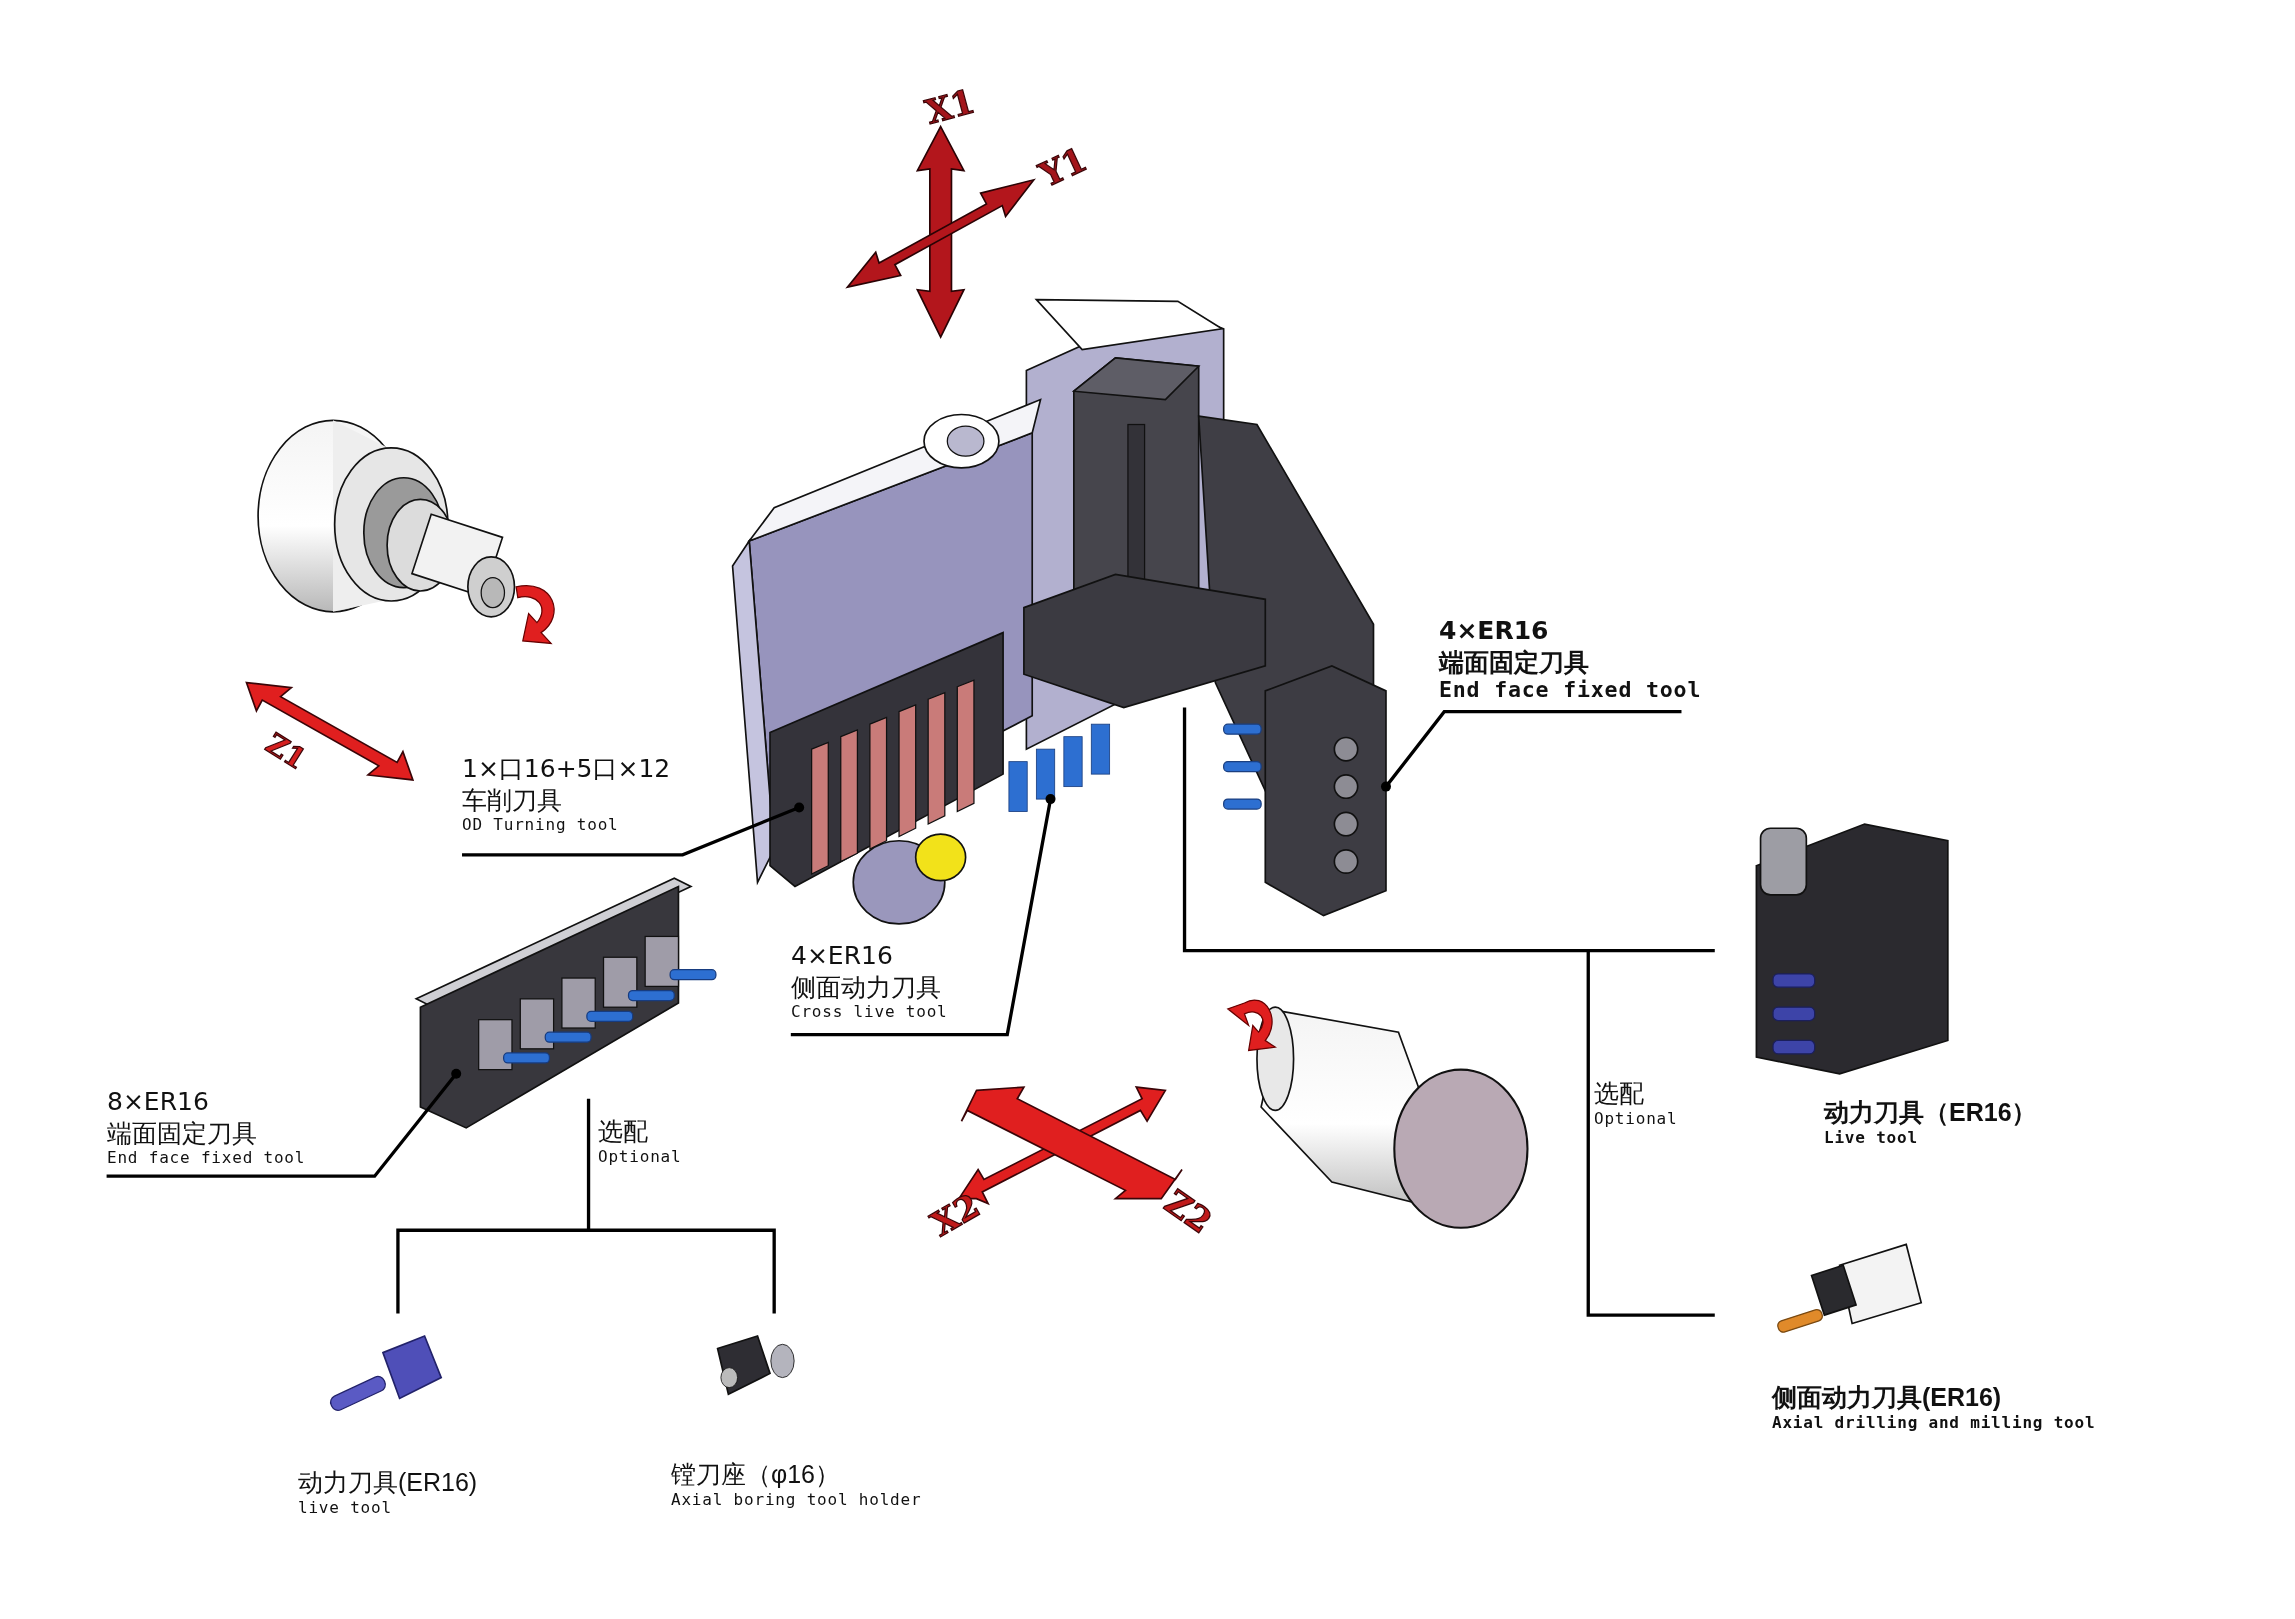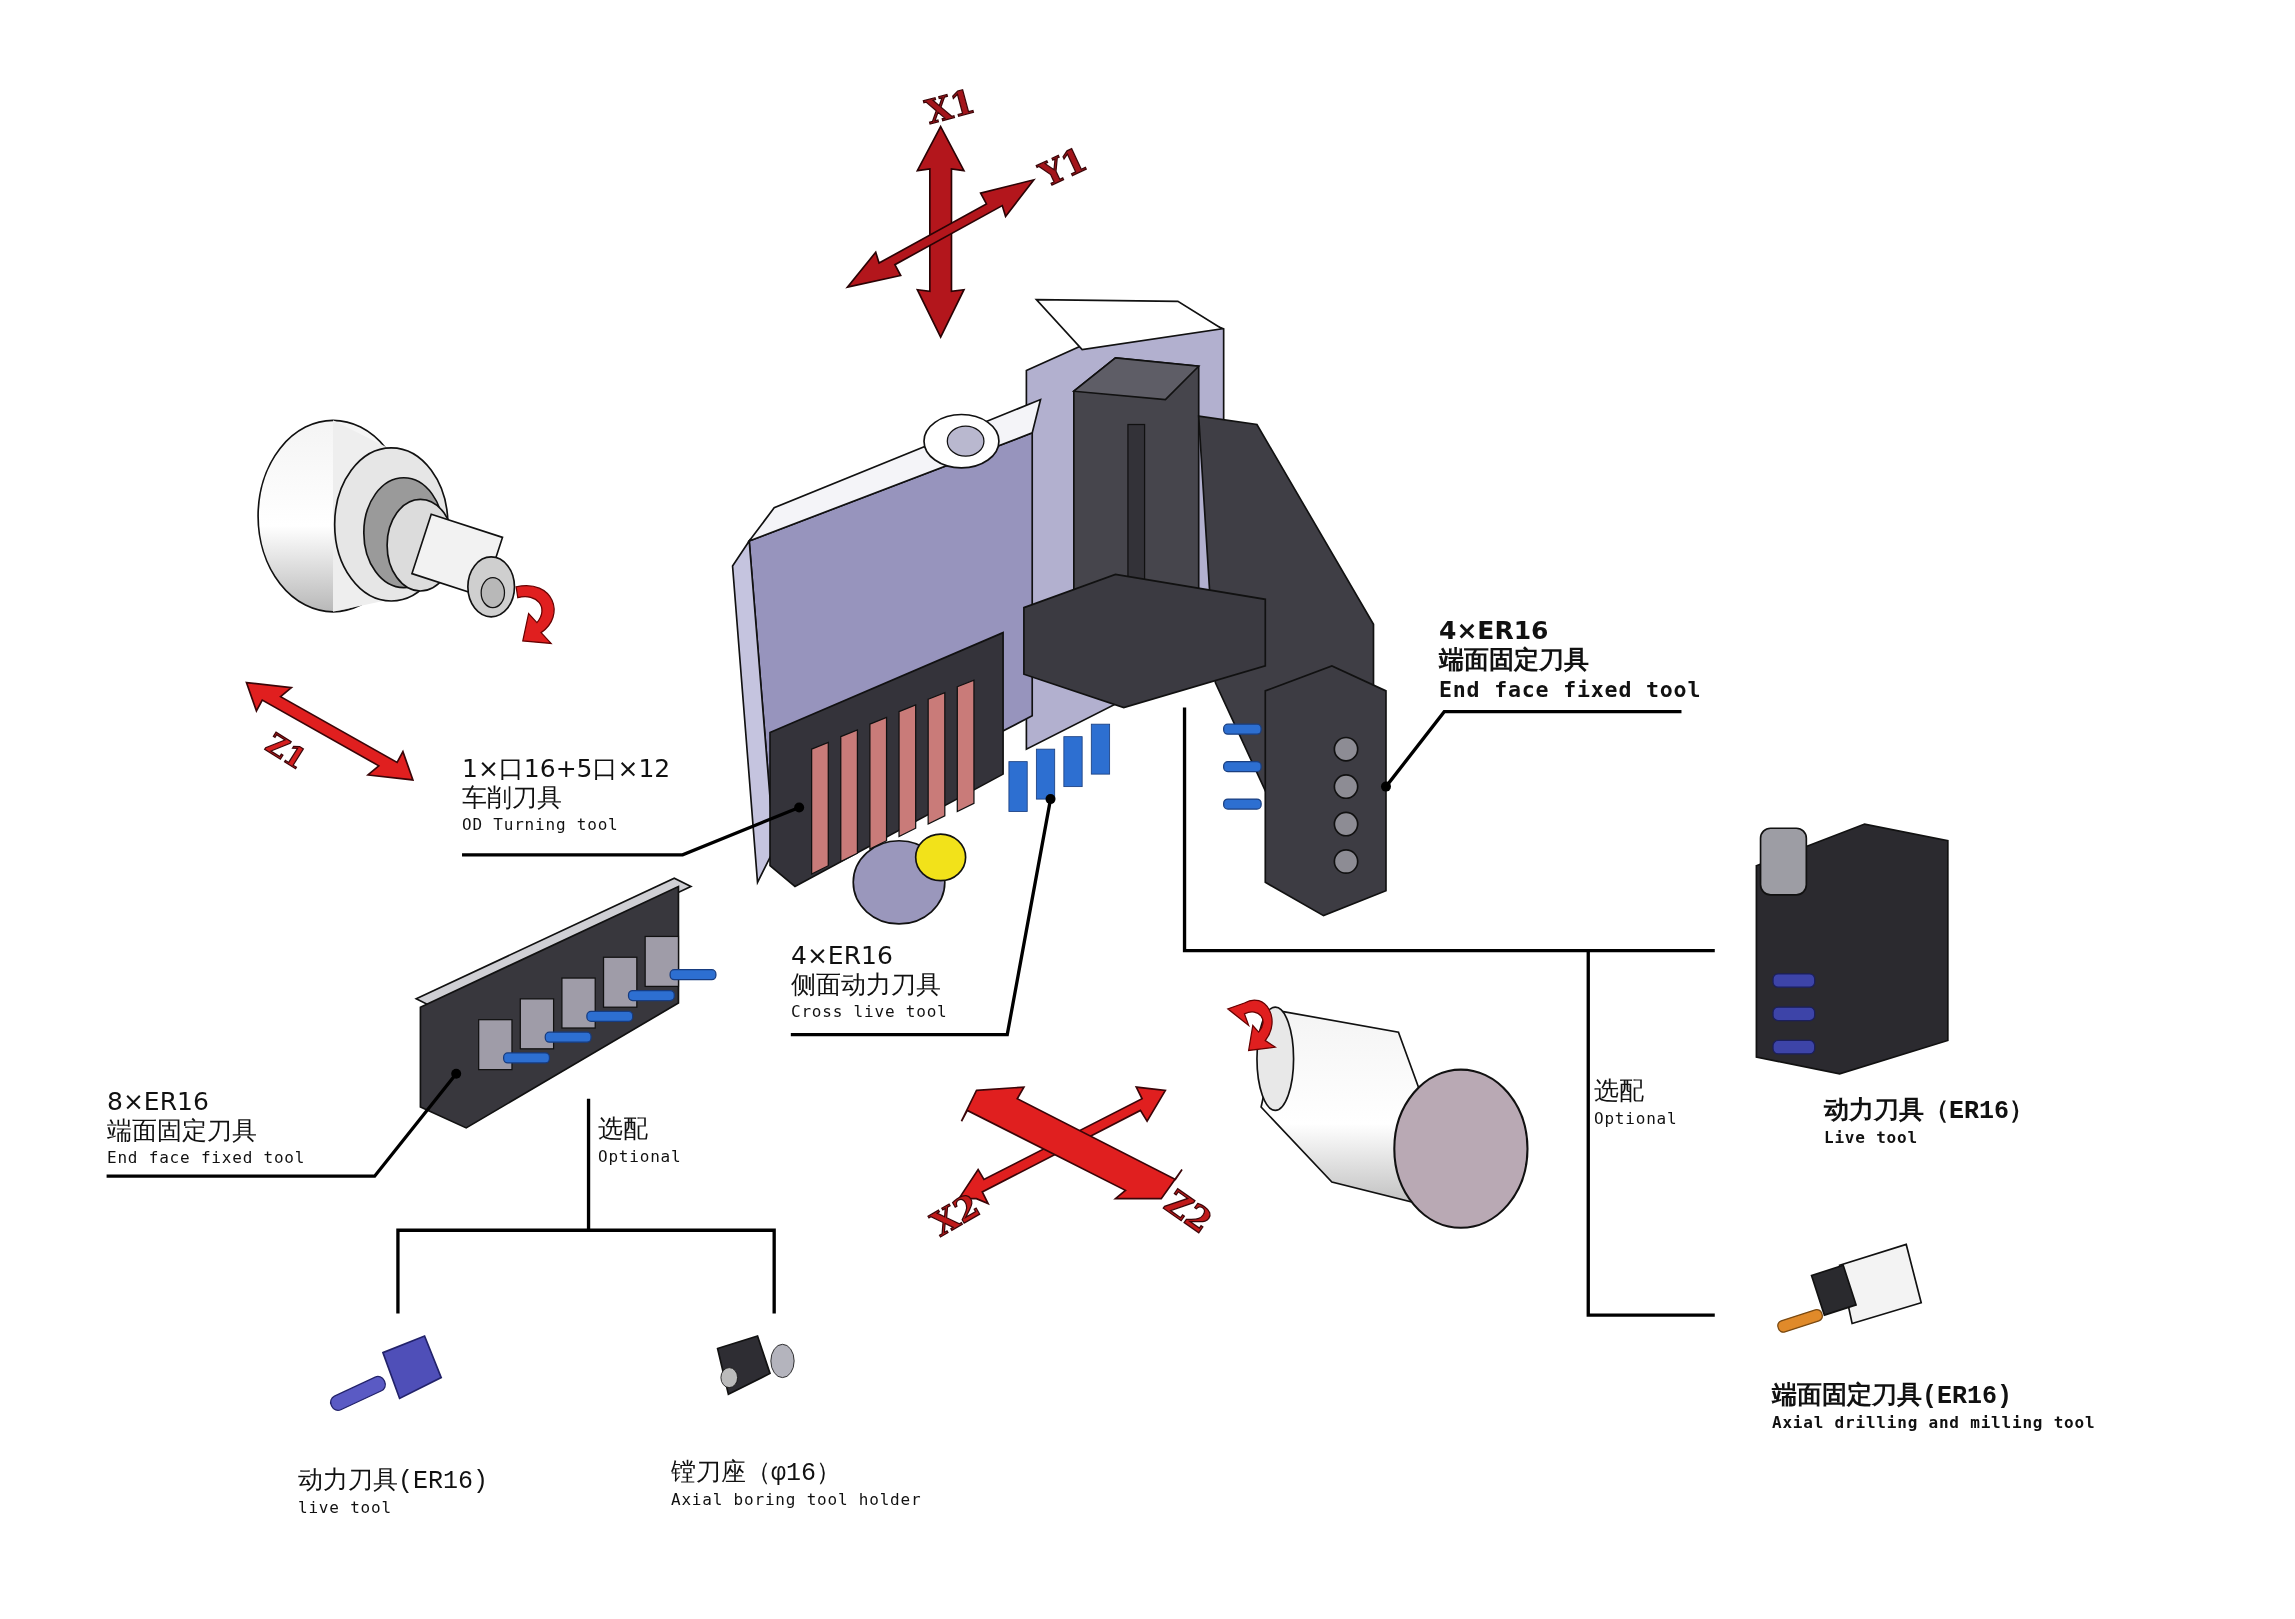--- a/index.html
+++ b/index.html
@@ -1,20 +1,20 @@
 <!DOCTYPE html>
 <html style="font-size:13.3px"><head>
 <meta charset="utf-8">
 <style>
   html, body { margin:0; padding:0; background:#ffffff; }
   body { width:2295px; height:1619px; position:relative; overflow:hidden;
          font-family:"DejaVu Sans", sans-serif; color:#111; }
   svg#stage { position:absolute; left:0; top:0; }
   .lbl { position:absolute; line-height:1.22; white-space:nowrap; }
-  .lbl .cn { font-family:Liberation Mono, monospace; font-size:25px; display:block; }
+  .lbl .cn { font-family:Liberation Sans, sans-serif; font-size:25px; display:block; }
   .lbl .num { font-family:"DejaVu Sans", sans-serif; font-size:25px; display:block; }
   .lbl .en { font-family:"DejaVu Sans Mono", monospace; font-size:16px; display:block; letter-spacing:0.8px; }
   .lbl.bold .cn, .lbl.bold .num, .lbl.bold .en { font-weight:bold; }
   .axis-txt { font-family:"DejaVu Serif", serif; font-weight:bold; font-size:40px; fill:#a3151b; stroke:#3a0508; stroke-width:1.5px; }
 </style>
 </head>
 <body>
 
 <svg id="stage" width="2295" height="1619" viewBox="0 0 2757 1945">
   <defs>
@@ -227,16 +227,16 @@
   <span class="cn">选配</span>
   <span class="en">Optional</span>
 </div>
 
 <div class="lbl bold" style="left:1808px; top:1097px;margin-left:16px;">
   <span class="cn">动力刀具（ER16）</span>
   <span class="en">Live tool</span>
 </div>
 
 <div class="lbl bold" style="left:1772px; top:1382px;">
-  <span class="cn">端面固定刀具(ER16)</span>
+  <span class="cn">侧面动力刀具(ER16)</span>
   <span class="en">Axial drilling and milling tool</span>
 </div>
 
 
 </body></html>

